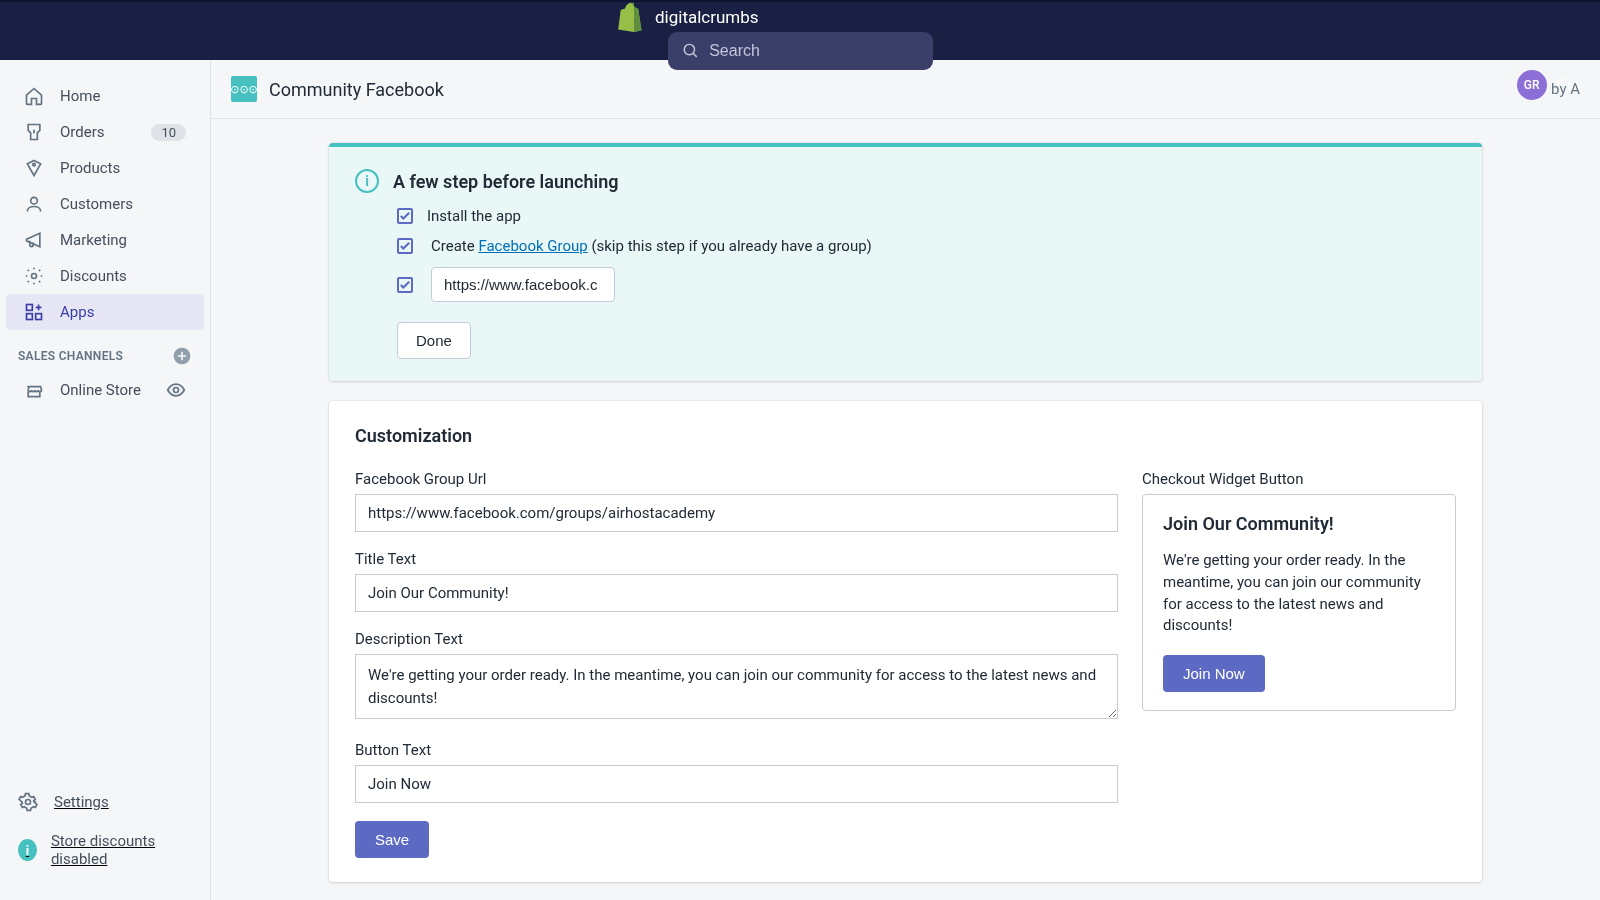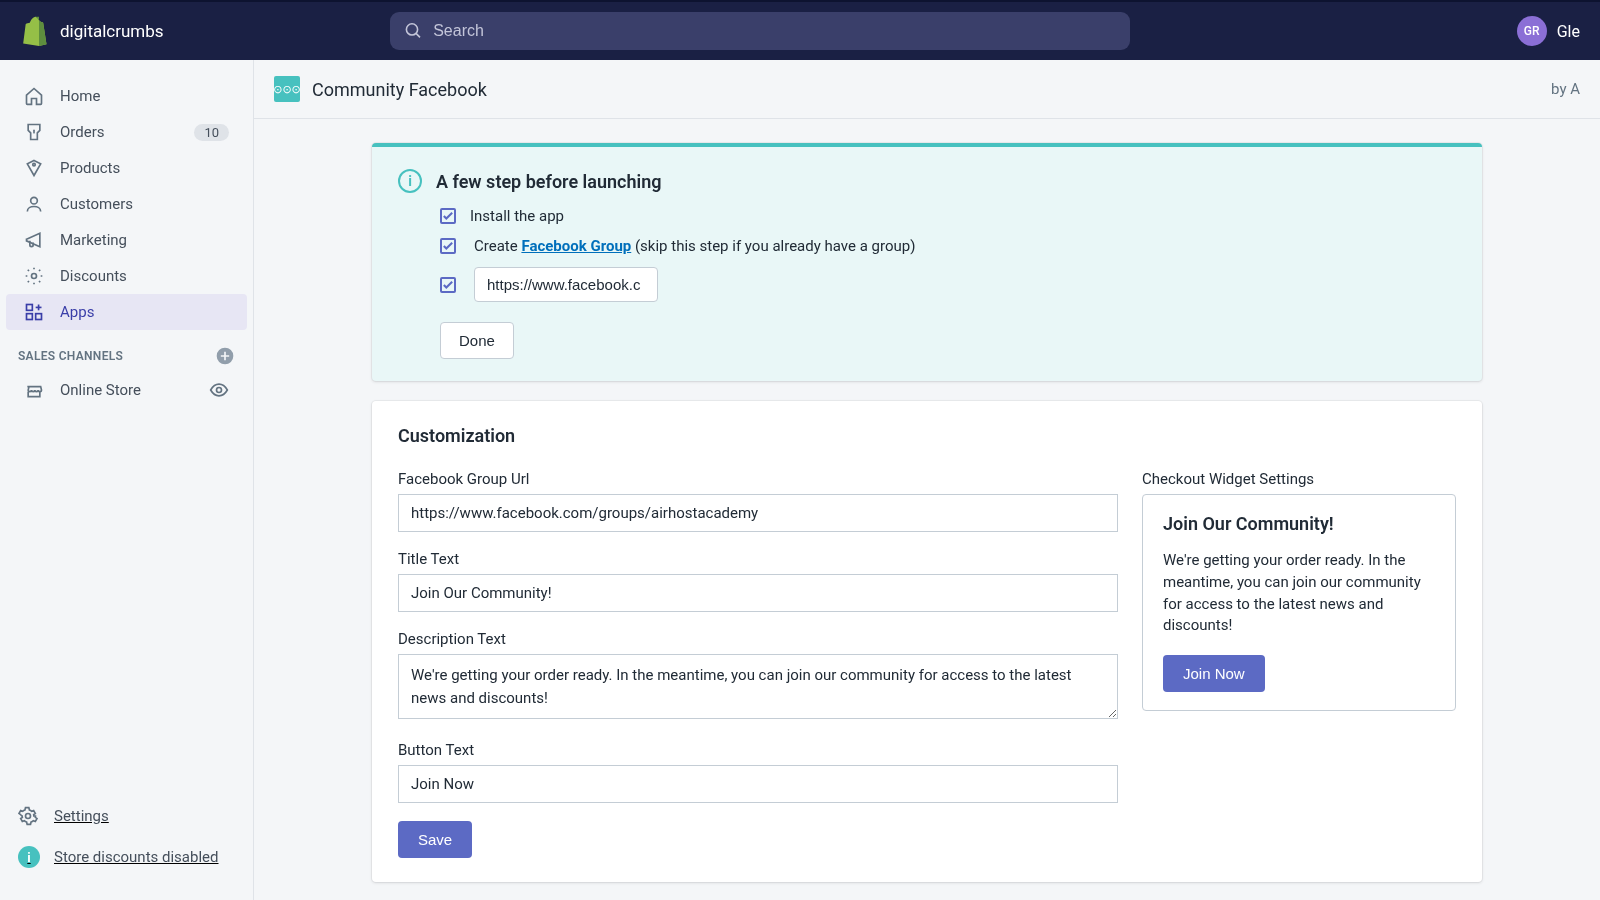--- a/index.html
+++ b/index.html
@@ -1,33 +1,33 @@
 <!DOCTYPE html>
 <html><head>
 <meta charset="utf-8">
 <style>
 * { box-sizing: border-box; margin: 0; padding: 0; }
 body { font-family: -apple-system, BlinkMacSystemFont, "Segoe UI", Roboto, sans-serif; background: #f4f6f8; overflow: hidden; }
 
-.topbar { height: 60px; background: #1a2044; display: flex; align-items: center; padding: 0 20px; color: #fff; border-top: 2px solid #0d1330; }
+.topbar { height: 60px; background: #1a2044; display: flex; align-items: center; padding: 0 20px; color: #fff; border-top: 2px solid #0d1330; flex-direction: column; }
 .logo-area { display: flex; align-items: center; gap: 12px; width: 370px; }
 .shop-logo { width: 28px; height: 30px; position: relative; }
 .shop-logo svg { width: 100%; height: 100%; }
 .store-name { font-size: 17px; color: #fff; }
 .search-wrap { flex: 1; max-width: 740px; }
 .search-box { display: flex; align-items: center; background: #3a3f6a; border-radius: 9px; height: 38px; padding: 0 14px; }
 .search-box svg { width: 20px; height: 20px; margin-right: 10px; }
 .search-box input { background: transparent; border: none; outline: none; color: #c3c5d9; font-size: 16px; width: 100%; }
 .search-box input::placeholder { color: #c3c5d9; }
 .user-area { margin-left: auto; display: flex; align-items: center; gap: 10px; }
 .avatar { width: 30px; height: 30px; border-radius: 50%; background: #8b6fd6; display: flex; align-items: center; justify-content: center; font-size: 12px; font-weight: 500; color: #fff; }
 .user-name { font-size: 16px; text-align: right; }
 
 .body { display: flex; height: calc(100vh - 60px); }
-.sidebar { width: 254px; background: #f4f6f8; border-right: 1px solid #dfe3e8; display: flex; flex-direction: column; padding-top: 18px; }
+.sidebar { width: 211px; background: #f4f6f8; border-right: 1px solid #dfe3e8; display: flex; flex-direction: column; padding-top: 18px; }
 .nav-item { display: flex; align-items: center; padding: 8px 18px; margin: 0 6px; border-radius: 4px; cursor: pointer; color: #454f5b; font-size: 15px; position: relative; }
 .nav-item svg { width: 20px; height: 20px; margin-right: 16px; stroke: #637381; fill: none; }
 .nav-item.active { background: #e7e6f4; }
 .nav-item.active span, .nav-item.active svg { color: #3a3ea8; stroke: #3a3ea8; }
 .badge { margin-left: auto; background: #dfe3e8; color: #454f5b; padding: 1px 10px; border-radius: 12px; font-size: 13px; }
 .section-header { display: flex; align-items: center; justify-content: space-between; padding: 16px 18px 6px 18px; font-size: 12px; font-weight: 600; color: #637381; letter-spacing: 0.3px; gap: 32px; }
 .section-header svg { width: 20px; height: 20px; cursor: pointer; }
 .channel-item svg:last-child { margin-left: auto; margin-right: 0; width: 20px; height: 20px; }
 .sidebar-bottom { margin-top: auto; padding-bottom: 22px; text-decoration: underline; }
 .bottom-item { display: flex; align-items: center; padding: 10px 18px; color: #454f5b; font-size: 15px; cursor: pointer; }
@@ -44,21 +44,21 @@
 .content { padding: 24px 118px; }
 .card { background: #fff; border-radius: 4px; box-shadow: 0 0 0 1px rgba(63,63,68,.05), 0 1px 3px 0 rgba(63,63,68,.15); margin-bottom: 20px; }
 .onboard-card { background: #e9f7f7; border-top: 4px solid #47c1bf; padding: 22px 26px; }
 .onboard-head { display: flex; align-items: center; gap: 14px; margin-bottom: 14px; }
 .info-icon-big { width: 24px; height: 24px; border: 2.5px solid #47c1bf; border-radius: 50%; display: flex; align-items: center; justify-content: center; color: #47c1bf; font-size: 14px; font-weight: bold; }
 .onboard-title { font-size: 18px; font-weight: 600; color: #212b36; }
 .check-row { display: flex; align-items: center; gap: 14px; margin-bottom: 12px; margin-left: 42px; }
 .checkbox { width: 16px; height: 16px; border: 2px solid #5c6ac4; border-radius: 2px; display: flex; align-items: center; justify-content: center; flex-shrink: 0; }
 .checkbox svg { width: 12px; height: 10px; stroke: #5c6ac4; stroke-width: 2.5; fill: none; }
 .check-label { font-size: 15px; color: #212b36; }
-.link { color: #006fbb; text-decoration: underline; font-weight: bold; }
+.link { color: #006fbb; text-decoration: underline; }
 .url-input { border: 1px solid #c4cdd5; border-radius: 4px; padding: 8px 12px; font-size: 15px; width: 184px; color: #212b36; }
 .btn-secondary { display: inline-block; background: #fff; border: 1px solid #c4cdd5; border-radius: 4px; padding: 9px 18px; font-size: 15px; color: #212b36; cursor: pointer; margin-left: 42px; margin-top: 8px; }
 
 .customization { padding: 24px 26px; }
 .cust-title { font-size: 18px; font-weight: 600; color: #212b36; margin-bottom: 24px; }
 .cust-body { display: flex; gap: 24px; }
 .form-col { flex: 1; }
 .form-group { margin-bottom: 18px; }
 .form-label { font-size: 15px; color: #212b36; display: block; margin-bottom: 6px; }
 .form-input { width: 100%; border: 1px solid #c4cdd5; border-radius: 0; padding: 9px 12px; font-size: 15px; color: #212b36; font-family: inherit; }
@@ -247,21 +247,21 @@
               <label class="form-label">Description Text</label>
               <textarea class="form-input" rows="2" style="">We're getting your order ready. In the meantime, you can join our community for access to the latest news and discounts!</textarea>
             </div>
             <div class="form-group">
               <label class="form-label">Button Text</label>
               <input class="form-input" type="text" value="Join Now" style="">
             </div>
             <button class="btn-primary">Save</button>
           </div>
           <div class="preview-col">
-            <label class="form-label">Checkout Widget Settings</label>
+            <label class="form-label">Checkout Widget Button</label>
             <div class="preview-box">
               <div class="preview-title">Join Our Community!</div>
               <div class="preview-desc">We're getting your order ready. In the meantime, you can join our community for access to the latest news and discounts!</div>
               <button class="btn-primary">Join Now</button>
             </div>
           </div>
         </div>
       </div>
     </div>
   </div>

